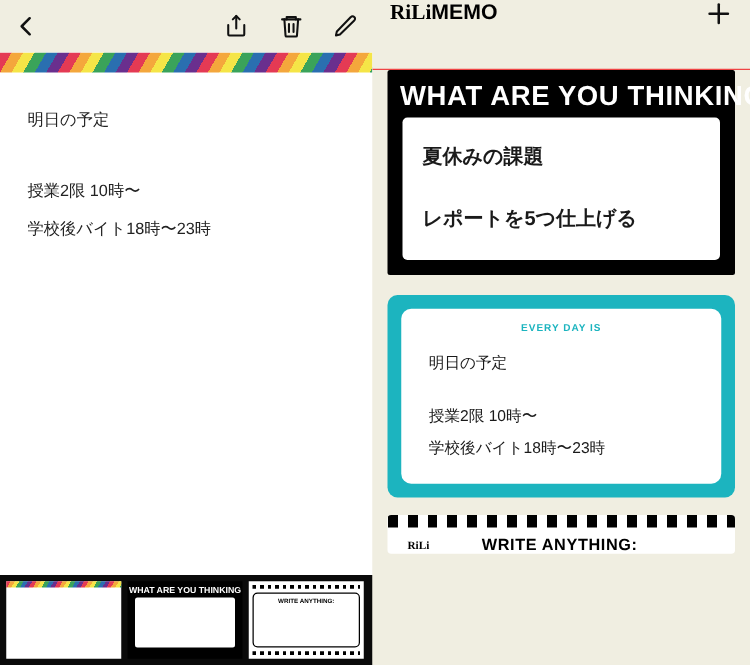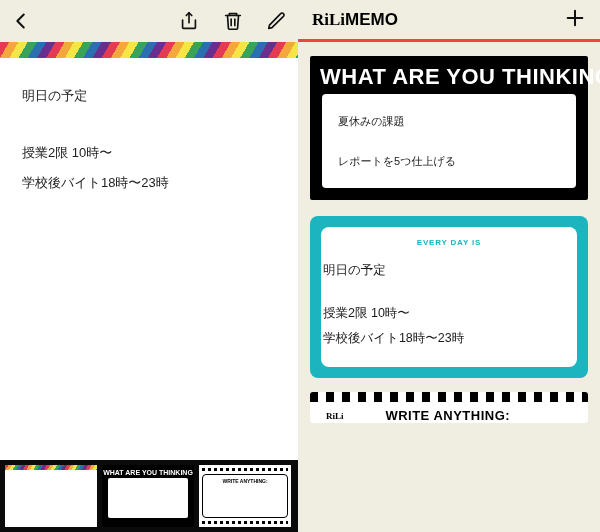--- a/index.html
+++ b/index.html
@@ -64,22 +64,22 @@
   }
   .thumb.think .t-head { color: #fff; font-size: 7px; font-weight: 900; letter-spacing: 0; margin-top: 4px; font-family: Impact, sans-serif; }
   .thumb.think .t-card { background: #fff; width: 80px; height: 40px; margin-top: 2px; border-radius: 2px; }
   .thumb.write { display:flex; flex-direction:column; }
   .thumb.write .t-dash { height:3px; margin:3px 3px 0; background:repeating-linear-gradient(90deg,#000 0 3px,#fff 3px 6px); }
   .thumb.write .t-body { flex:1; margin:3px; border:1px solid #000; border-radius:4px; display:flex;align-items:flex-start;justify-content:center; }
   .thumb.write .t-body span{ font-size:5px;font-weight:700;margin-top:3px; }
 
   
   .toolbar-right {
-    height: 42px; display: flex; align-items: center;
-    justify-content: space-between; padding: 0 14px; border-bottom: 3px solid #ef4444;
+    height: 56px; display: flex; 
+    justify-content: space-between; padding: 0 14px; border-bottom: 1px solid #ef4444;
   }
   .brand { font-weight: 900; font-size: 17px; letter-spacing: 0; }
   .brand .rili { font-family: Georgia, serif; }
   .brand .memo { font-family: Arial, sans-serif; font-weight:900; }
   .plus-icon { width: 22px; height: 22px; }
 
   .right-scroll {
     position: absolute; top: 42px; left: 0; right: 0; bottom: 0;
     padding: 14px 12px; overflow: hidden;
   }
@@ -88,31 +88,31 @@
   .card-think {
     background: #000; border-radius: 2px; padding-bottom: 12px; margin-bottom: 16px;
   }
   .card-think .headline {
     color: #fff; font-family: Impact, "Arial Black", sans-serif;
     font-size: 22px; font-weight: 900; letter-spacing: 0.5px;
     padding: 8px 10px 4px; white-space: nowrap;
   }
   .card-think .inner {
     background: #fff; margin: 0 12px; border-radius: 4px;
-    padding: 16px 16px; font-size: 11px; line-height: 2; color: #1a1a1a;
+    padding: 16px 16px; font-size: 16px; line-height: 2; color: #1a1a1a; font-weight: bold;
   }
   .card-think .inner .gap { height: 18px; }
 
   
   .card-teal-wrap { position: relative; margin-bottom: 14px; }
   .card-teal {
     background: #1cb4bf; border-radius: 8px; padding: 11px;
   }
   .card-teal .inner {
-    background: #fff; border-radius: 8px; padding: 10px 2px 16px;
+    background: #fff; border-radius: 8px; padding: 10px 22px 16px;
     font-size: 12.5px; line-height: 2; color: #1a1a1a;
   }
   .card-teal .motto {
     text-align: center; color: #1cb4bf; font-size: 8px; font-weight: 700;
     letter-spacing: 0.8px; line-height: 1.4; margin-bottom: 10px;
   }
   .card-teal .gap { height: 18px; }
 
   
   .card-write {

